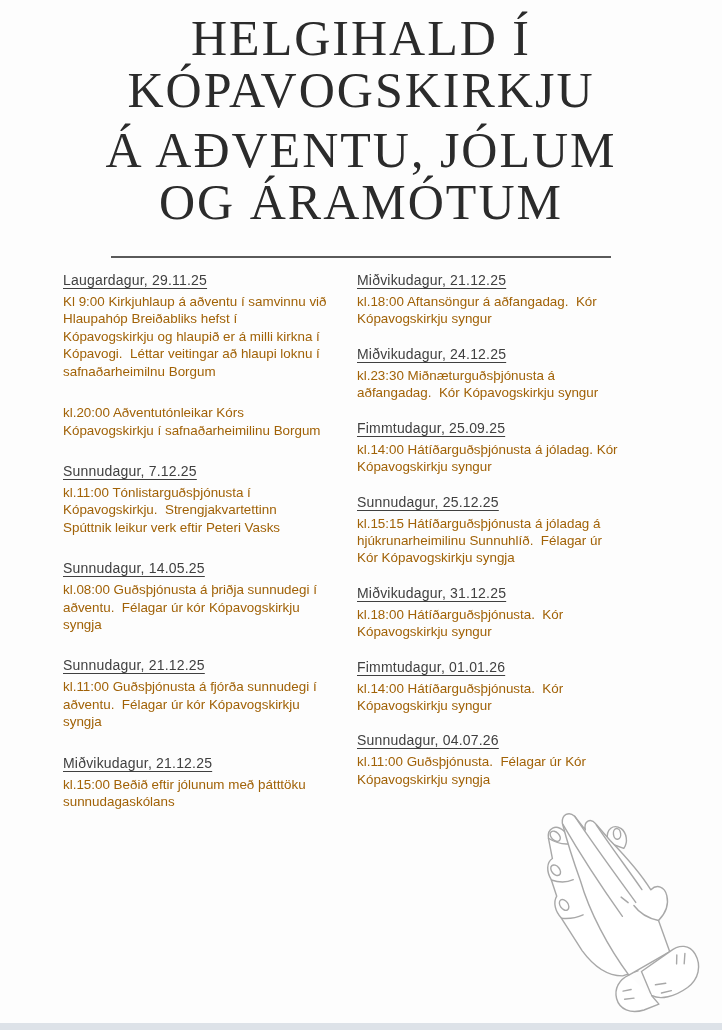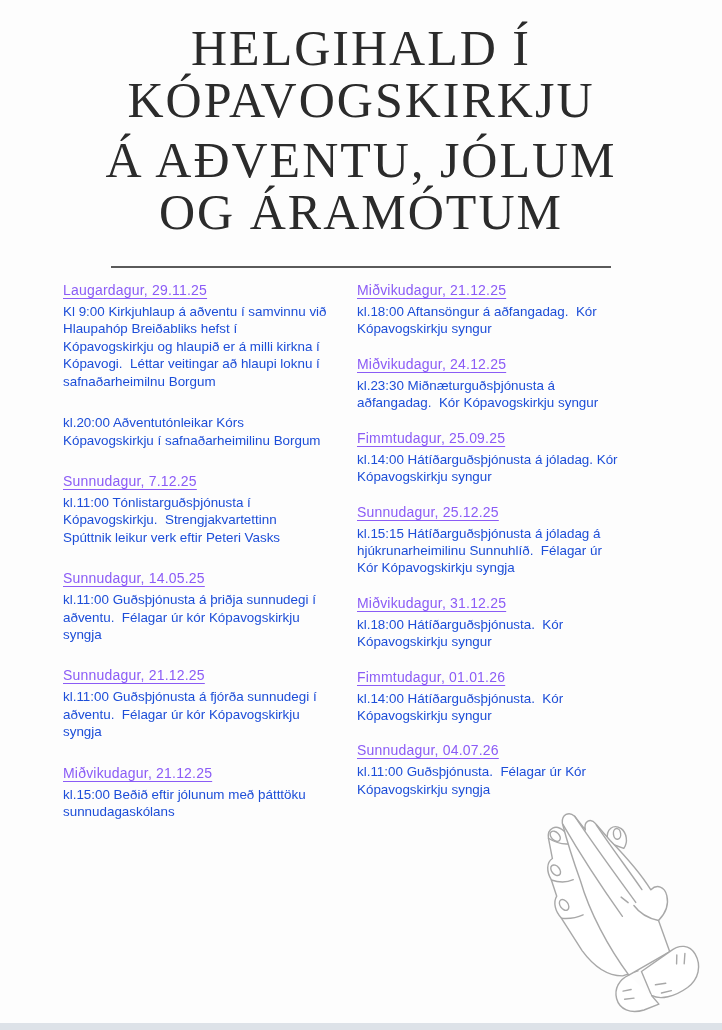--- a/index.html
+++ b/index.html
@@ -7,21 +7,21 @@
     width: 722px; height: 1030px;
     background: #ffffff;
     font-family: "Liberation Sans", sans-serif;
   }
   .page {
     position: relative;
     width: 722px; height: 1030px;
     background: #fdfdfd;
     overflow: hidden;
   }
-  header { padding-top: 22px; text-align: center; }
+  header { padding-top: 12px; text-align: center; }
   .title-line {
     font-family: "Liberation Serif", serif;
     font-weight: 400;
     font-size: 50px;
     line-height: 1.04;
     letter-spacing: 2px;
     color: #2b2b2b;
   }
   .title-gap { margin-top: 8px; }
   .divider {
@@ -36,30 +36,30 @@
     align-items: flex-start;
   }
   .col { flex: 0 0 auto; }
   .col-left  { width: 294px; }
   .col-right { width: 330px; }
   .entry { }
   .col-left  .entry { margin-bottom: 24px; }
   .col-right .entry { margin-bottom: 18px; }
   .entry-date {
     font-size: 14px;
-    color: #8b5cf6;
+    color: #404040;
     text-decoration: underline;
     text-underline-offset: 3px;
     margin-bottom: 5px;
     letter-spacing: 0.2px;
   }
   .entry-body {
     font-size: 13.4px;
     line-height: 1.3;
-    color: #1d4ed8;
+    color: #a16207;
     white-space: pre-wrap;
     width: 320px;
   }
   .hands {
     position: absolute;
     left: 516px; top: 780px;
     width: 200px; height: 235px;
     overflow: visible;
   }
   .footer-strip {
@@ -98,21 +98,21 @@
 Kópavogskirkju í safnaðarheimilinu Borgum</div>
         </article>
         <article class="entry">
           <div class="entry-date">Sunnudagur, 7.12.25</div>
           <div class="entry-body">kl.11:00 Tónlistarguðsþjónusta í
 Kópavogskirkju.  Strengjakvartettinn
 Spúttnik leikur verk eftir Peteri Vasks</div>
         </article>
         <article class="entry">
           <div class="entry-date">Sunnudagur, 14.05.25</div>
-          <div class="entry-body">kl.11:00 Guðsþjónusta á þriðja sunnudegi í
+          <div class="entry-body">kl.08:00 Guðsþjónusta á þriðja sunnudegi í
 aðventu.  Félagar úr kór Kópavogskirkju
 syngja</div>
         </article>
         <article class="entry">
           <div class="entry-date">Sunnudagur, 21.12.25</div>
           <div class="entry-body">kl.11:00 Guðsþjónusta á fjórða sunnudegi í
 aðventu.  Félagar úr kór Kópavogskirkju
 syngja</div>
         </article>
         <article class="entry">

